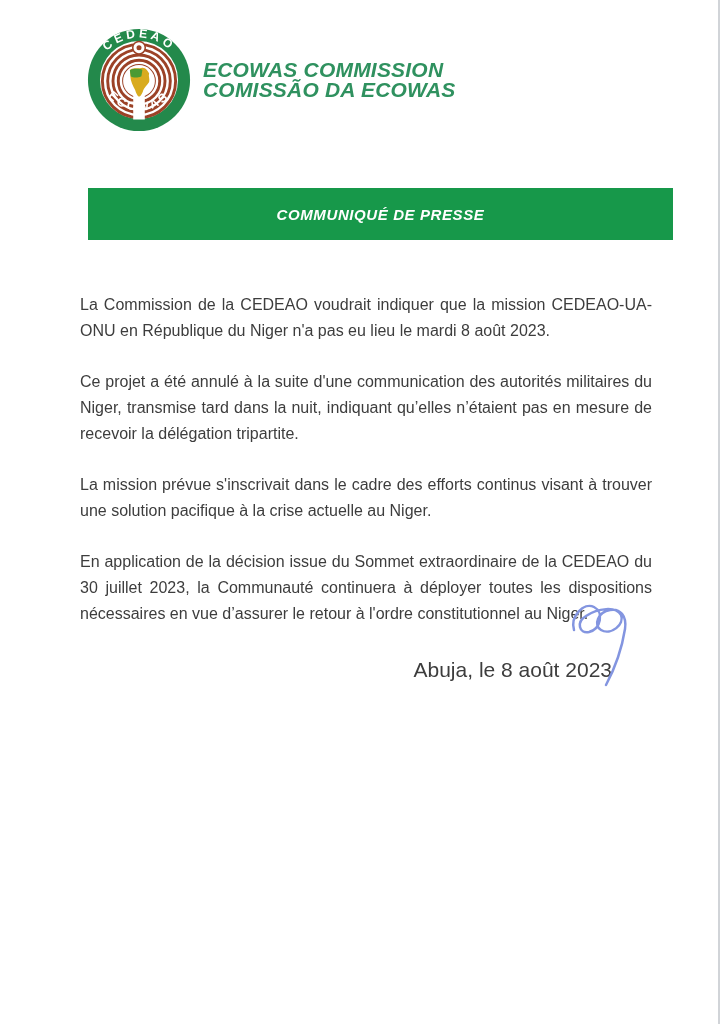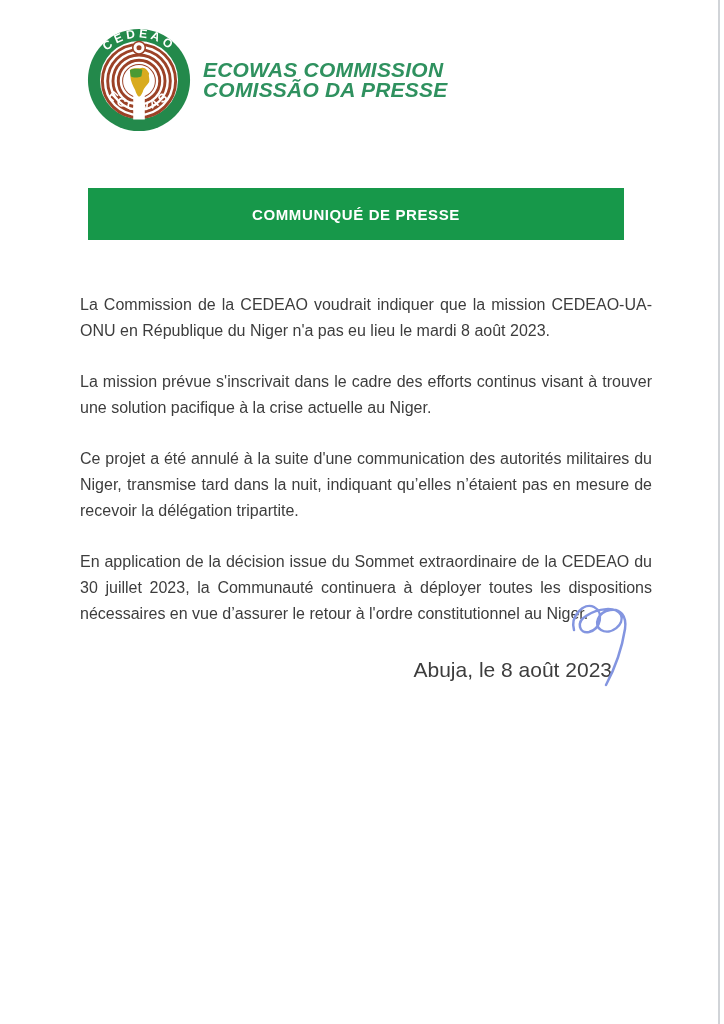--- a/index.html
+++ b/index.html
@@ -39,26 +39,27 @@
     font-size: 21px;
     line-height: 20px;
     letter-spacing: 0.2px;
     white-space: nowrap;
     font-style: italic;
   }
   .banner {
     position: absolute;
     left: 88px;
     top: 188px;
-    width: 536px;
+    width: 585px;
     height: 52px;
     background: var(--banner-green, #17984a);
     display: flex;
     align-items: center;
     justify-content: center;
+    font-style: italic;
   }
   .banner-title {
     color: #ffffff;
     font-weight: bold;
     font-size: 15px;
     letter-spacing: 0.6px;
   }
   .doc-body {
     position: absolute;
     left: 80px;
@@ -121,32 +122,32 @@
       <text font-size="12.5" font-weight="bold" fill="#ffffff" letter-spacing="3.5" font-family="Liberation Sans, DejaVu Sans, sans-serif">
         <textPath href="#arcTop" startOffset="50%" text-anchor="middle">CEDEAO</textPath>
       </text>
       <text font-size="12.5" font-weight="bold" fill="#ffffff" letter-spacing="3" font-family="Liberation Sans, DejaVu Sans, sans-serif">
         <textPath href="#arcBot" startOffset="50%" text-anchor="middle">ECOWAS</textPath>
       </text>
     </svg>
 
     <div class="org-names">
       <div>ECOWAS COMMISSION</div>
-      <div>COMISSÃO DA PRESSE</div>
+      <div>COMISSÃO DA ECOWAS</div>
     </div>
   </header>
 
   <div class="banner">
     <span class="banner-title">COMMUNIQUÉ DE PRESSE</span>
   </div>
 
   <main class="doc-body">
     <p>La Commission de la CEDEAO voudrait indiquer que la mission CEDEAO-UA-ONU en République du Niger n'a pas eu lieu le mardi 8 août 2023.</p>
+    <p>Ce projet a été annulé à la suite d'une communication des autorités militaires du Niger, transmise tard dans la nuit, indiquant qu’elles n’étaient pas en mesure de recevoir la délégation tripartite.</p>
     <p>La mission prévue s'inscrivait dans le cadre des efforts continus visant à trouver une solution pacifique à la crise actuelle au Niger.</p>
-    <p>Ce projet a été annulé à la suite d'une communication des autorités militaires du Niger, transmise tard dans la nuit, indiquant qu’elles n’étaient pas en mesure de recevoir la délégation tripartite.</p>
     <p>En application de la décision issue du Sommet extraordinaire de la CEDEAO du 30 juillet 2023, la Communauté continuera à déployer toutes les dispositions nécessaires en vue d’assurer le retour à l'ordre constitutionnel au Niger.</p>
     <div class="dateline">Abuja, le 8 août 2023</div>
   </main>
 
   <svg class="signature-svg" width="78" height="94" viewBox="0 0 78 94" aria-hidden="true">
     <path d="M6 34 C 2 20 16 6 26 11 C 36 16 33 33 21 36 C 11 38 8 26 18 20 C 30 12 48 10 53 19 C 57 28 43 40 33 34 C 25 29 30 16 42 14 C 52 12 59 20 57 33 C 54 52 47 72 38 89" fill="none" style="stroke:var(--signature-blue,#8395e0)" stroke-width="2.5" stroke-linecap="round" stroke-linejoin="round"></path>
   </svg>
 
 </div>
 

